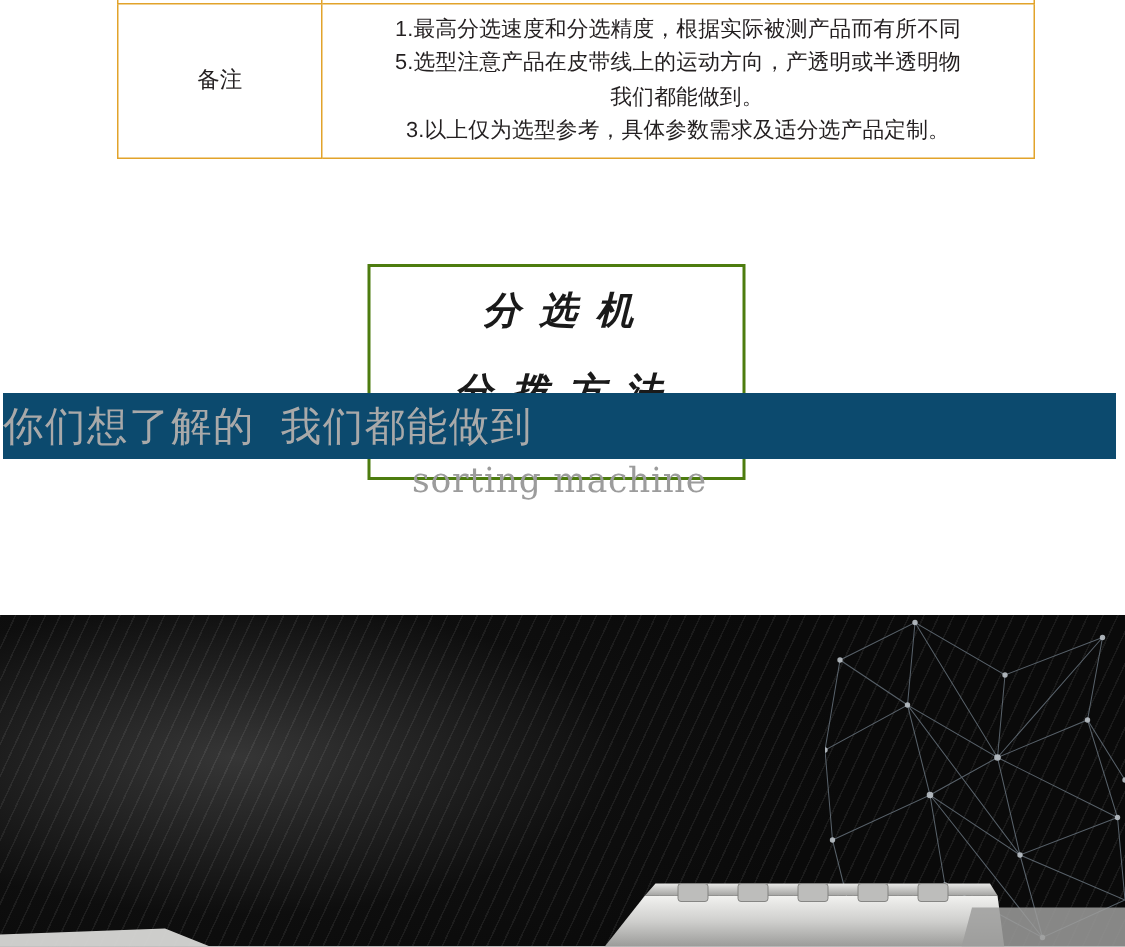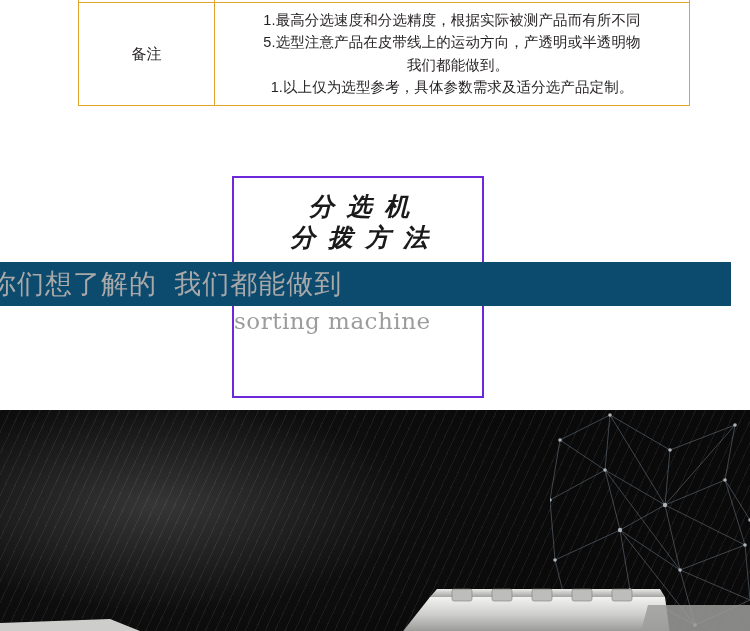--- a/index.html
+++ b/index.html
@@ -51,62 +51,62 @@
   .note-line {
     display: block;
     white-space: nowrap;
     letter-spacing: 0.1px;
   }
   .note-line.indent { padding-left: 12px; }
 
   
   .title-block {
     position: absolute;
-    left: 232px;
+    left: 245px;
     top: 176px;
     width: 252px;
-    height: 222px;
-    border: 2px solid #6d28d9;
+    height: 144px;
+    border: 2px solid #4d7c0f;
     box-sizing: border-box;
   }
   .brush-title {
     position: absolute;
     left: 0;
     top: 14px;
     width: 252px;
     text-align: center;
     color: #1a1a1a;
     font-family: "DejaVu Serif", serif;
     font-style: italic;
     font-weight: bold;
     font-size: 25px;
     line-height: 1.22;
     letter-spacing: 2px;
   }
-  .brush-title .l2 { display: block; }
+  .brush-title .l2 { display: block; margin-top: 23px; }
 
   .subtitle-cn {
     position: absolute;
     left: -245px;
     top: 84px;
     width: 742px;
     text-align: left;
     color: #a9a9a9;
     font-size: 27px;
     letter-spacing: 1px;
     font-family: Liberation Mono, monospace;
     background: #0c4a6e;
     padding: 4px 0;
   }
   .subtitle-en {
     position: absolute;
     left: 0;
     top: 130px;
     width: 252px;
-    text-align: left;
+    text-align: center;
     color: #9c9c9c;
     font-family: "DejaVu Serif", serif;
     font-size: 23px;
     letter-spacing: 0.5px;
   }
 
   
   .banner {
     position: absolute;
     left: 0;
@@ -159,21 +159,21 @@
     <tr class="row-mode">
       <td class="label">通道模式</td>
       <td class="value center">双通道高效工种=排序=称量分选模式</td>
     </tr>
     <tr class="row-note">
       <td class="label">备注</td>
       <td class="value">
         <span class="note-line">1.最高分选速度和分选精度，根据实际被测产品而有所不同</span>
         <span class="note-line">5.选型注意产品在皮带线上的运动方向，产透明或半透明物</span>
         <span class="note-line indent">我们都能做到。</span>
-        <span class="note-line">1.以上仅为选型参考，具体参数需求及适分选产品定制。</span>
+        <span class="note-line">3.以上仅为选型参考，具体参数需求及适分选产品定制。</span>
       </td>
     </tr>
   </tbody>
 </table>
 
 <div class="title-block">
   <div class="brush-title">
     <span>分 选 机</span>
     <span class="l2">分 拨 方 法</span>
   </div>

